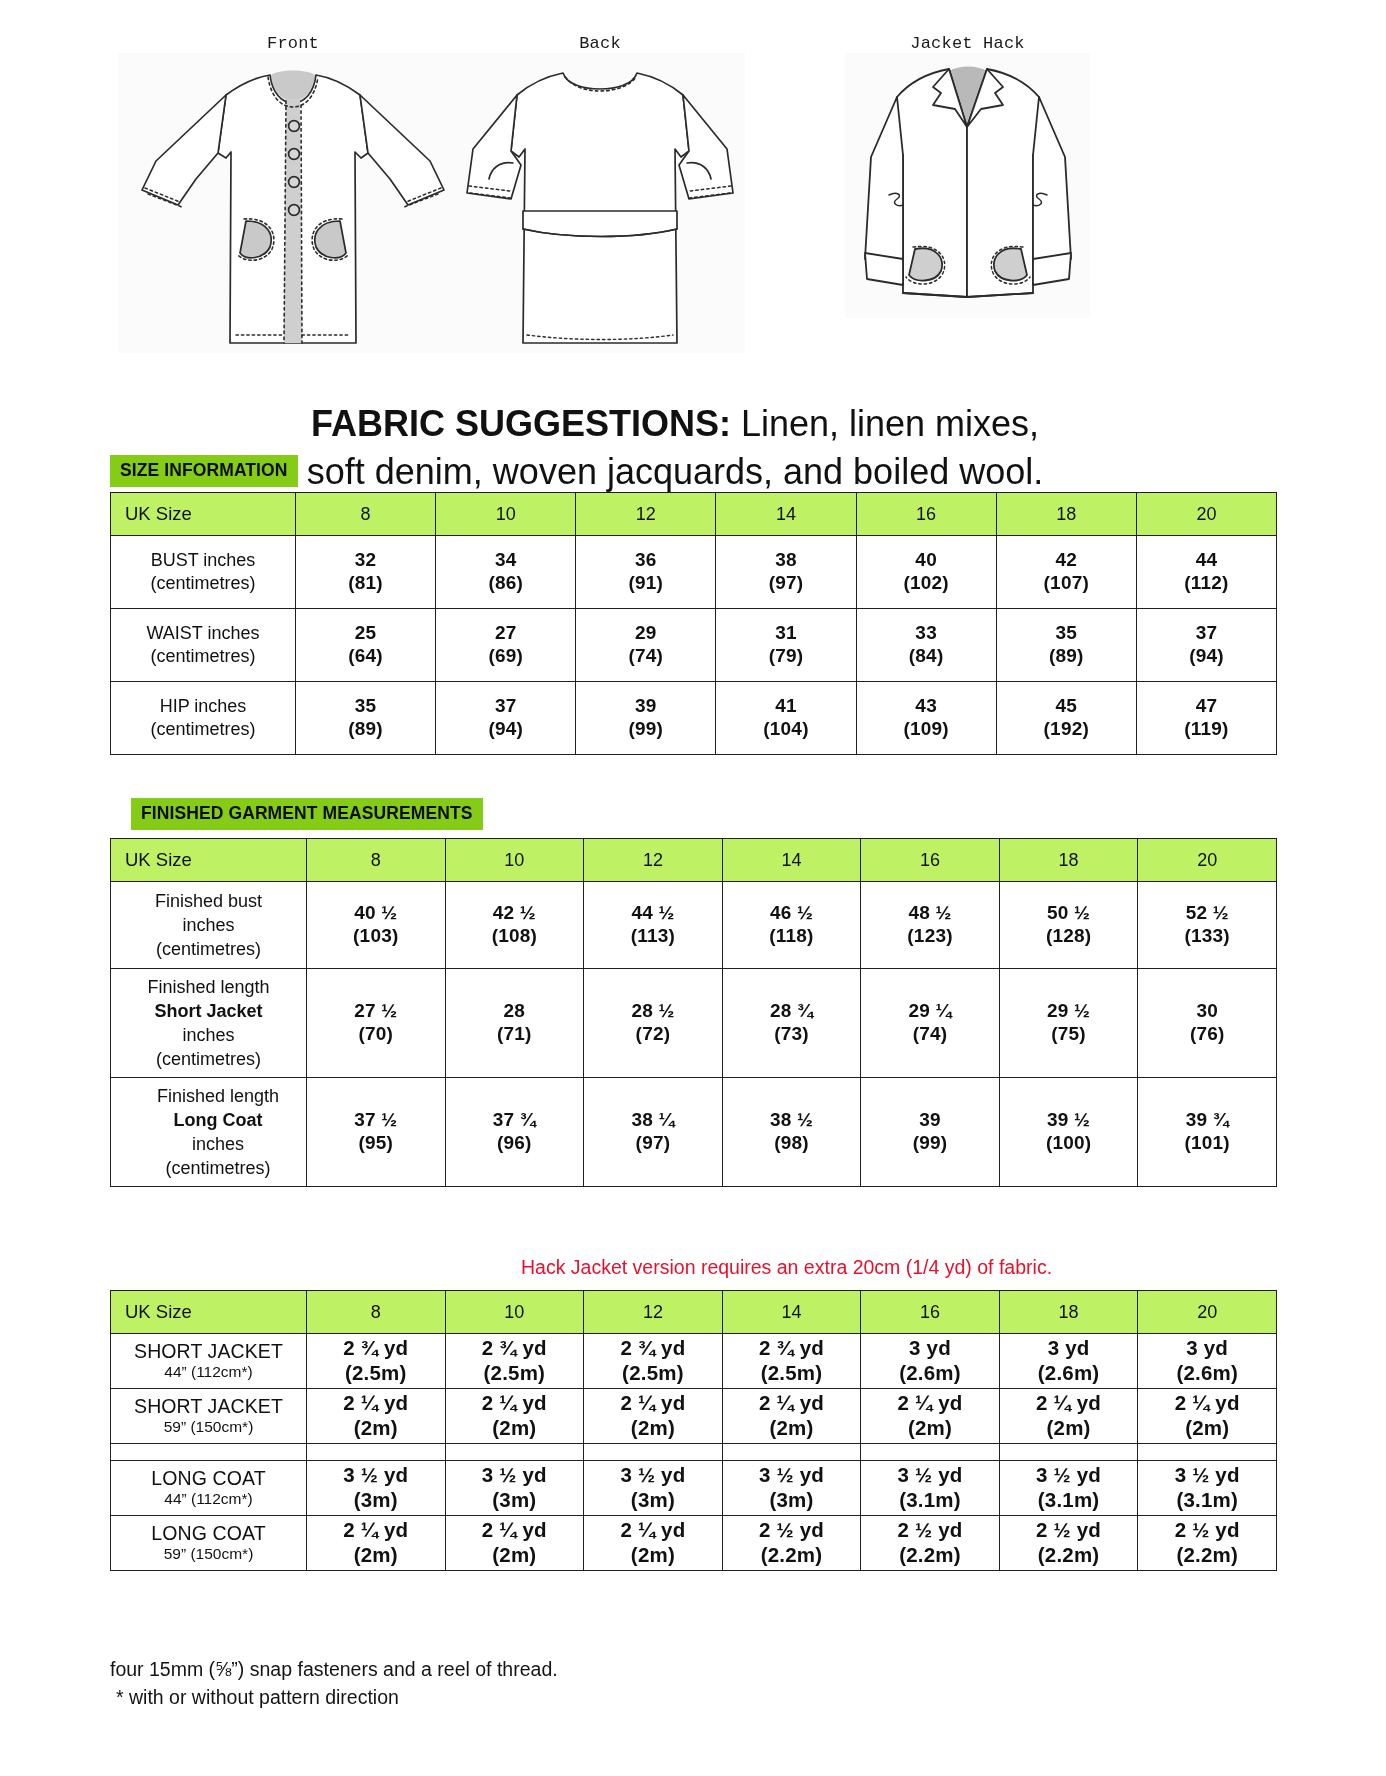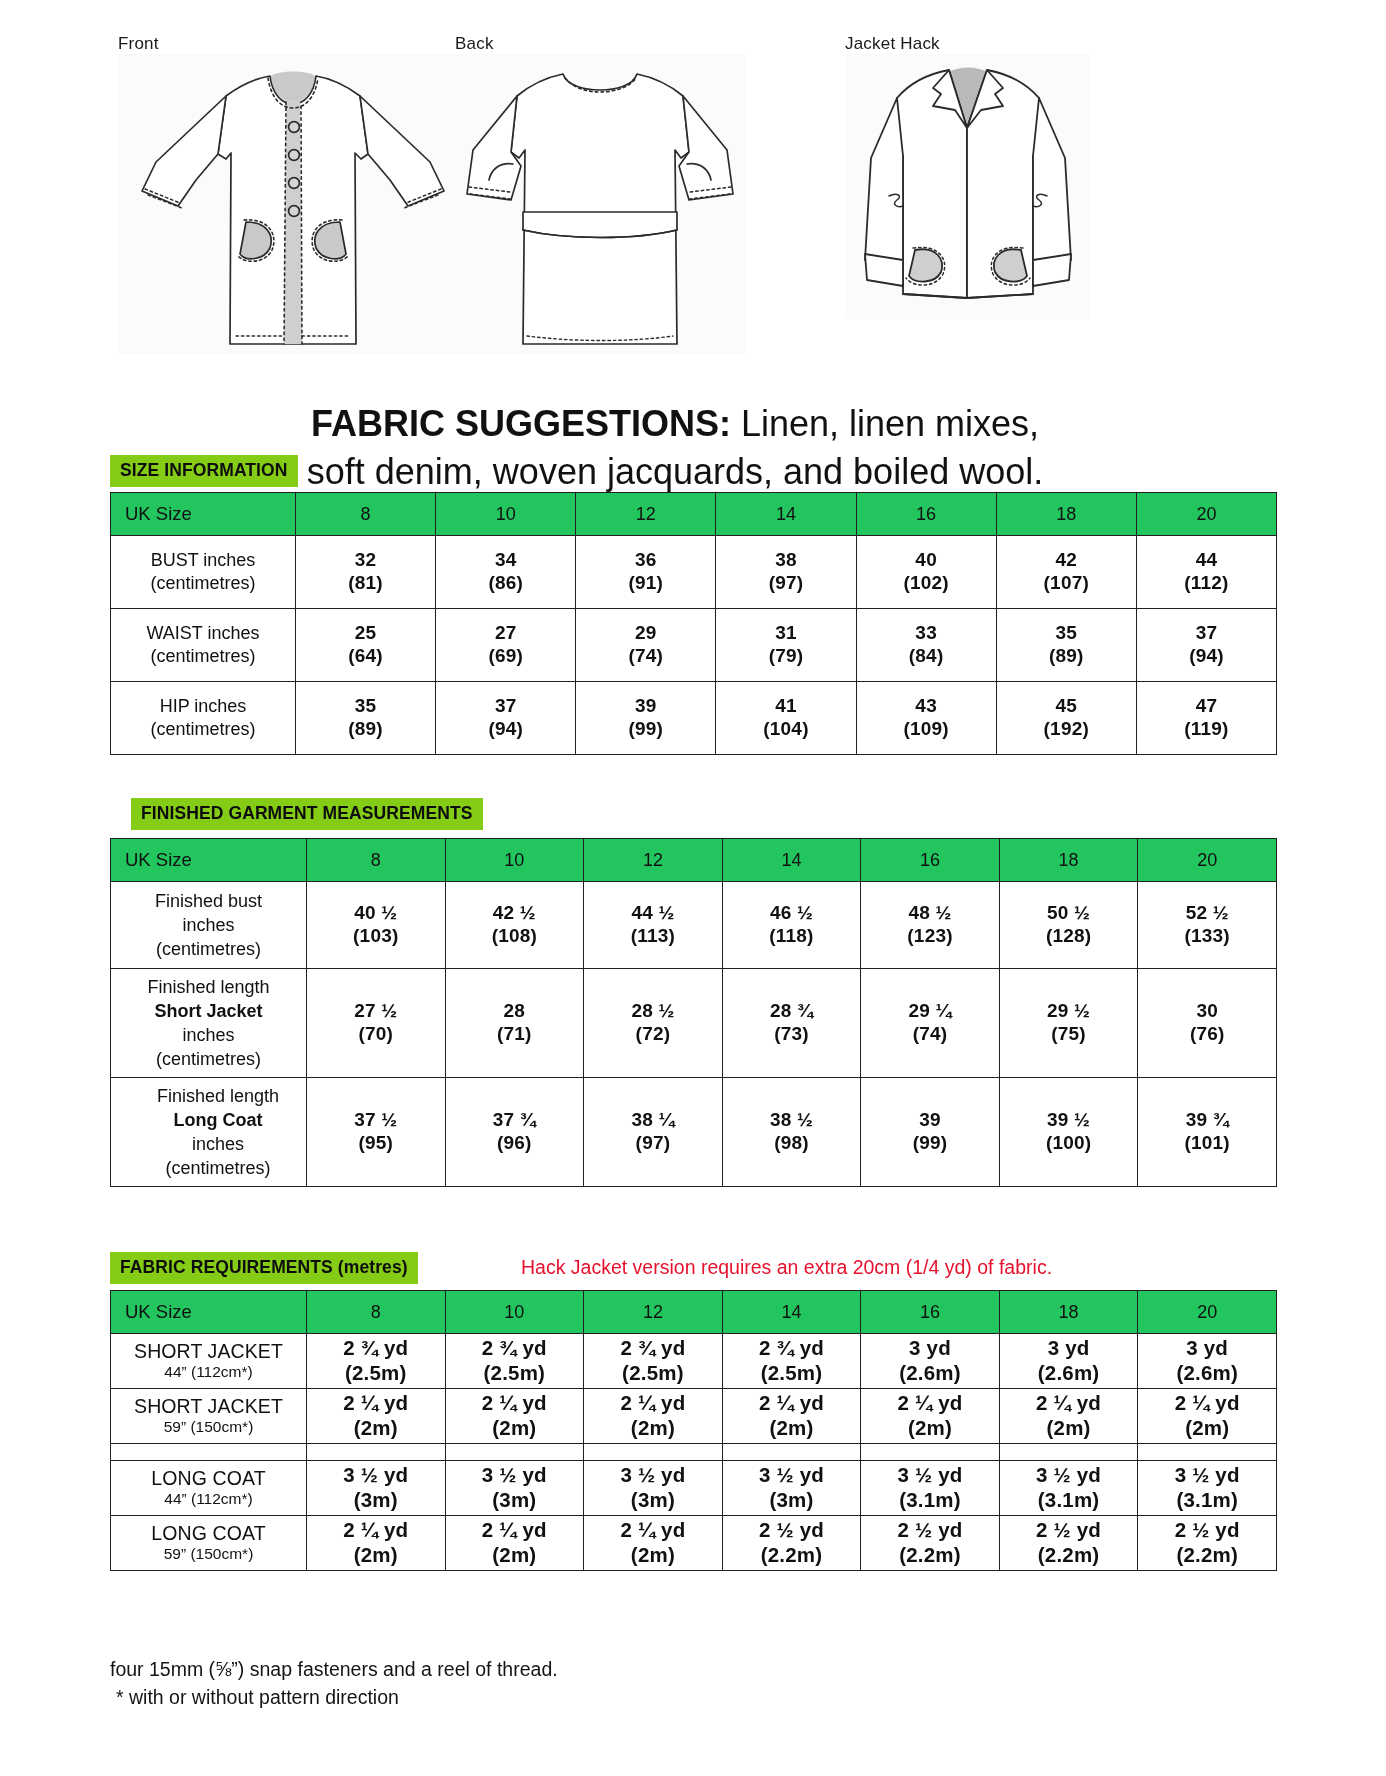--- a/index.html
+++ b/index.html
@@ -28,23 +28,23 @@
     left: 0;
     top: 34px;
     width: 1386px;
     height: 350px;
   }
   .illus {
     position: absolute;
     top: 0;
   }
   .illus-caption {
-    text-align: left;
+    text-align: center;
     font-size: 17px;
-    font-family: Liberation Sans, sans-serif;
+    font-family: Liberation Mono, monospace;
     color: #1a1a1a;
     margin-bottom: 0;
     letter-spacing: 0.2px;
   }
   .illus-art {
     background: #fbfbfb;
   }
   #illus-front  { left: 118px;  width: 350px; }
   #illus-back   { left: 455px;  width: 290px; }
   #illus-hack   { left: 845px;  width: 245px; }
@@ -98,21 +98,21 @@
   }
   table.grid td, table.grid th {
     border: 1.6px solid #231f20;
     text-align: center;
     vertical-align: middle;
     font-size: 19px;
     color: #111;
     padding: 0;
   }
   table.grid thead th {
-    background: #22c55e;
+    background: #bef264;
     font-weight: normal;
     font-size: 18px;
     height: 42px;
   }
   table.grid thead th.rowlabel {
     text-align: left;
     padding-left: 14px;
     font-size: 18.5px;
   }
   td.rowlabel {
@@ -438,21 +438,20 @@
         <td class="val"><span>37 ¾</span><span class="u2">(96)</span></td>
         <td class="val"><span>38 ¼</span><span class="u2">(97)</span></td>
         <td class="val"><span>38 ½</span><span class="u2">(98)</span></td>
         <td class="val"><span>39</span><span class="u2">(99)</span></td>
         <td class="val"><span>39 ½</span><span class="u2">(100)</span></td>
         <td class="val"><span>39 ¾</span><span class="u2">(101)</span></td>
       </tr>
     </tbody>
   </table>
 
-  <div class="sect-head" id="head-fab">FABRIC REQUIREMENTS (metres)</div>
   <div class="note-red">Hack Jacket version requires an extra 20cm (1/4 yd) of fabric.</div>
 
   <table class="grid" id="tbl-fab">
     <colgroup>
       <col class="c0">
         <col>
         <col>
         <col>
         <col>
         <col>

